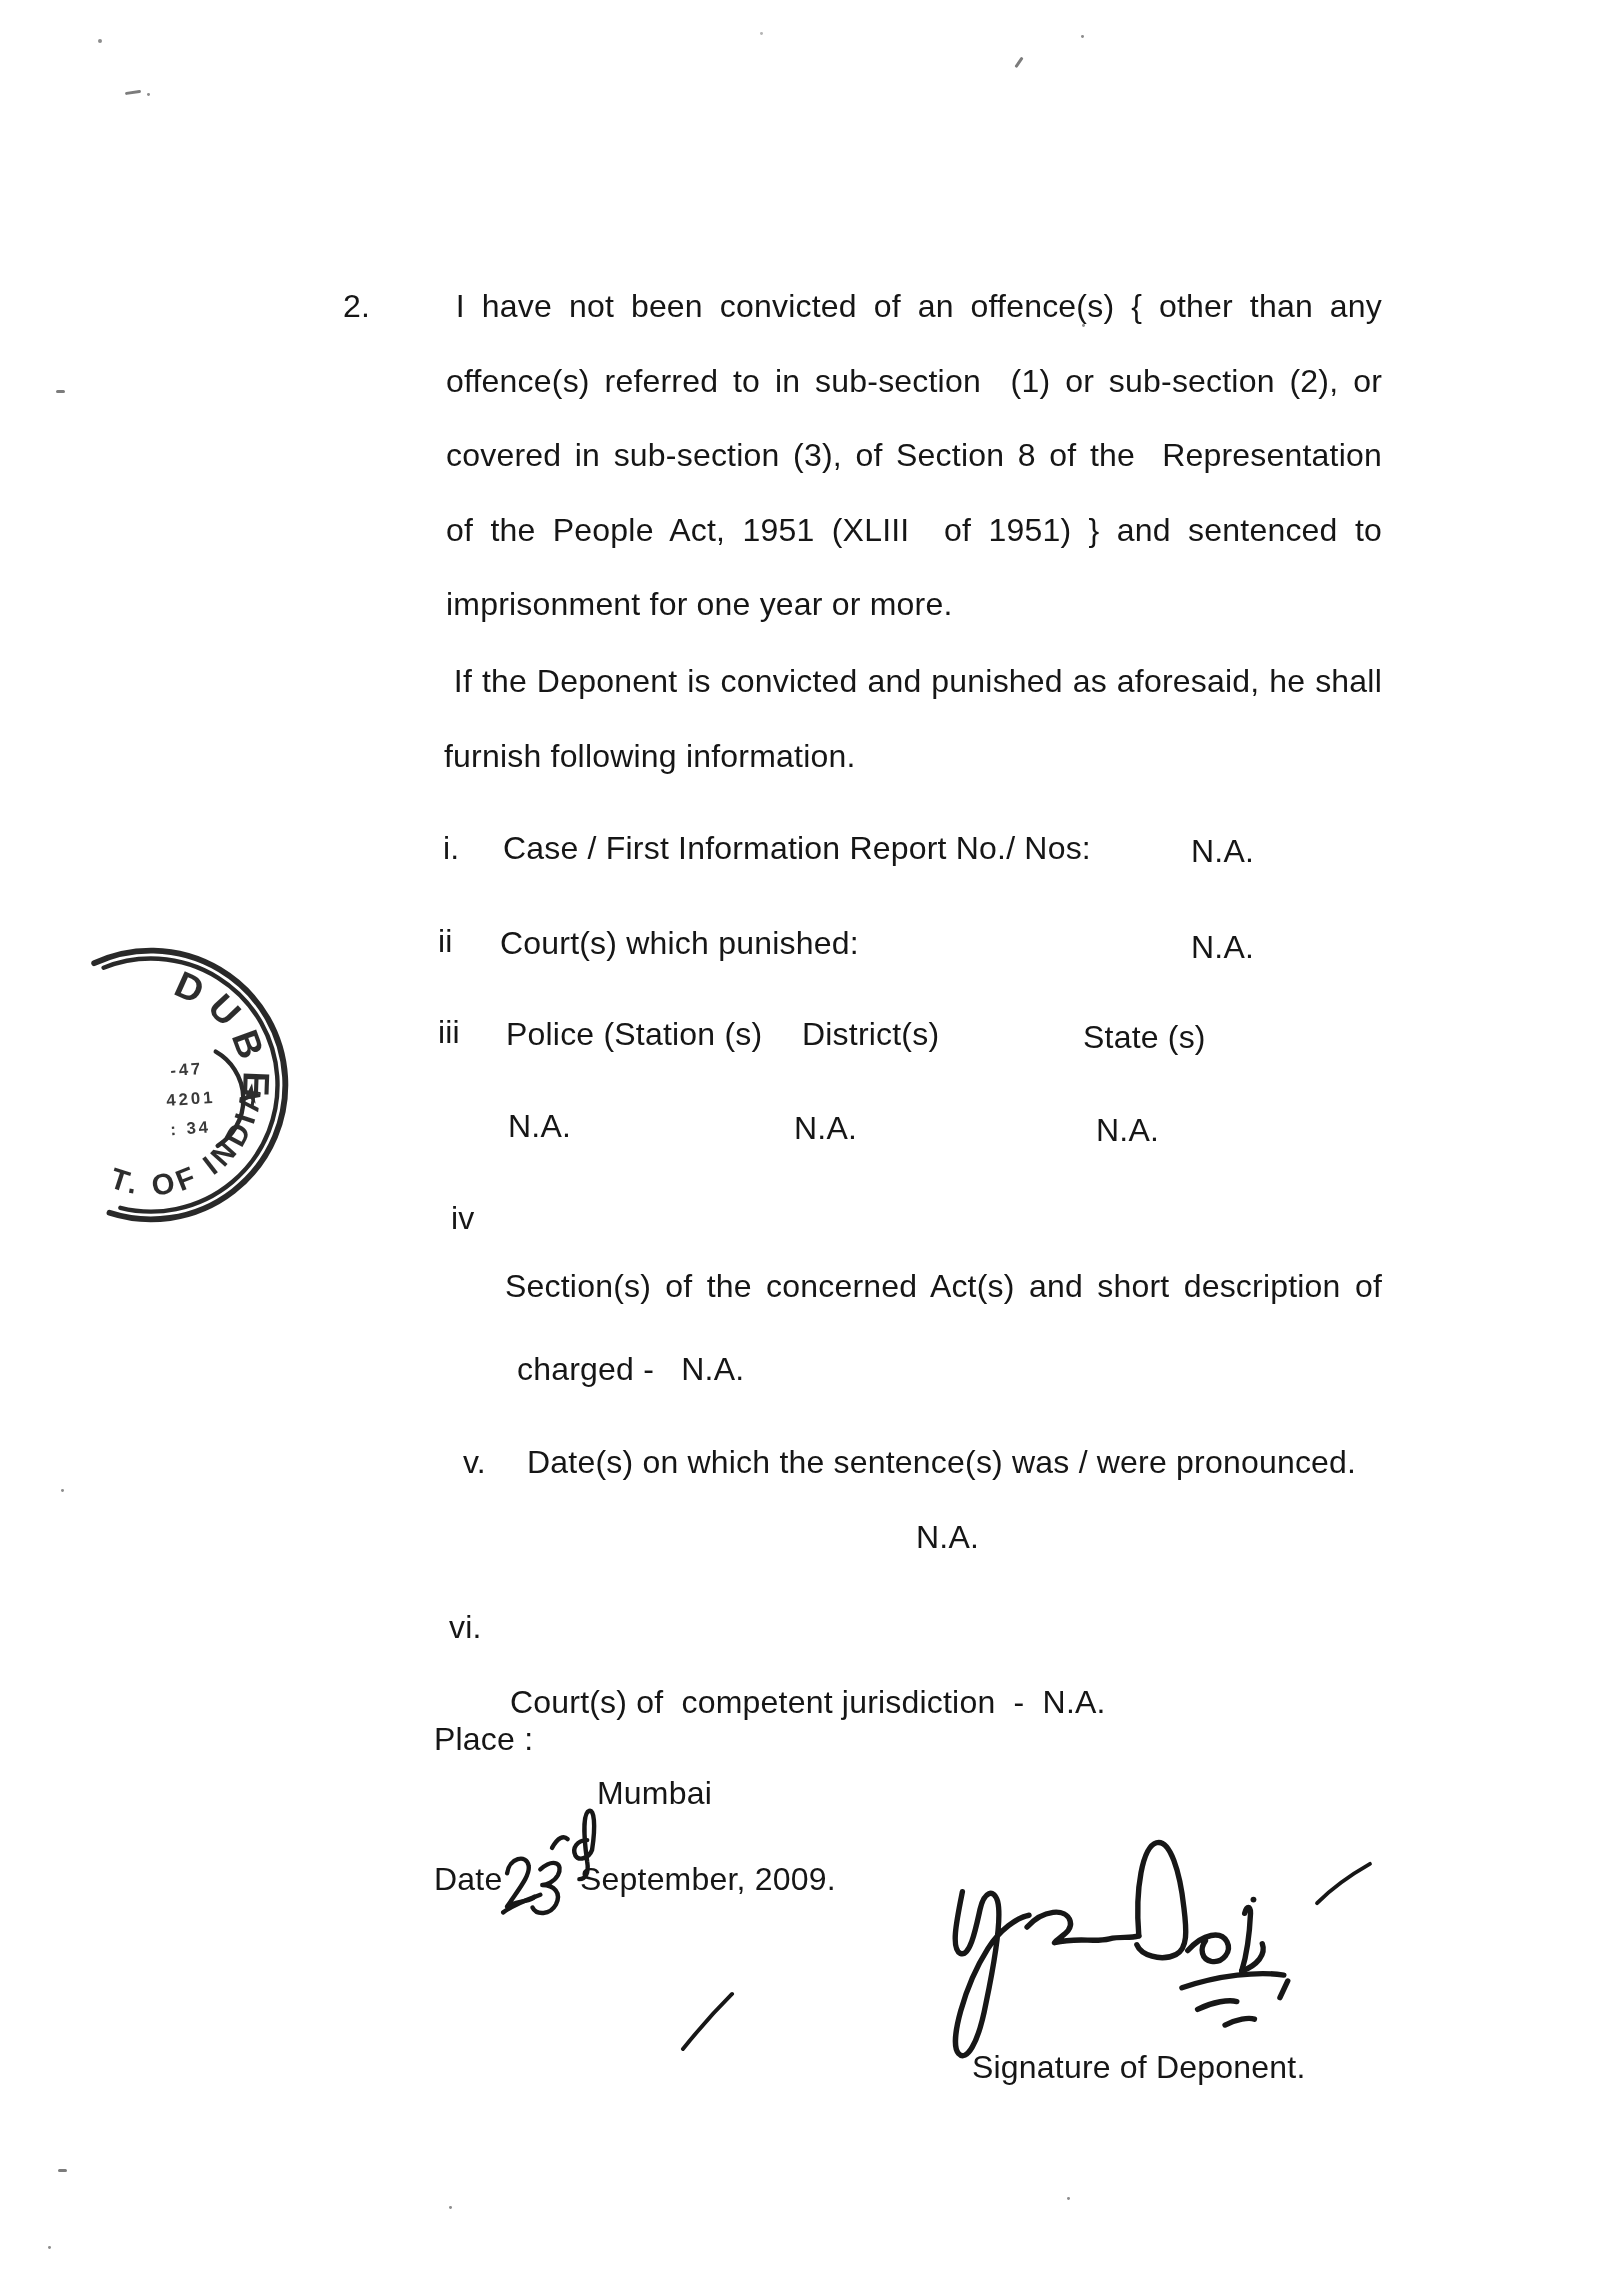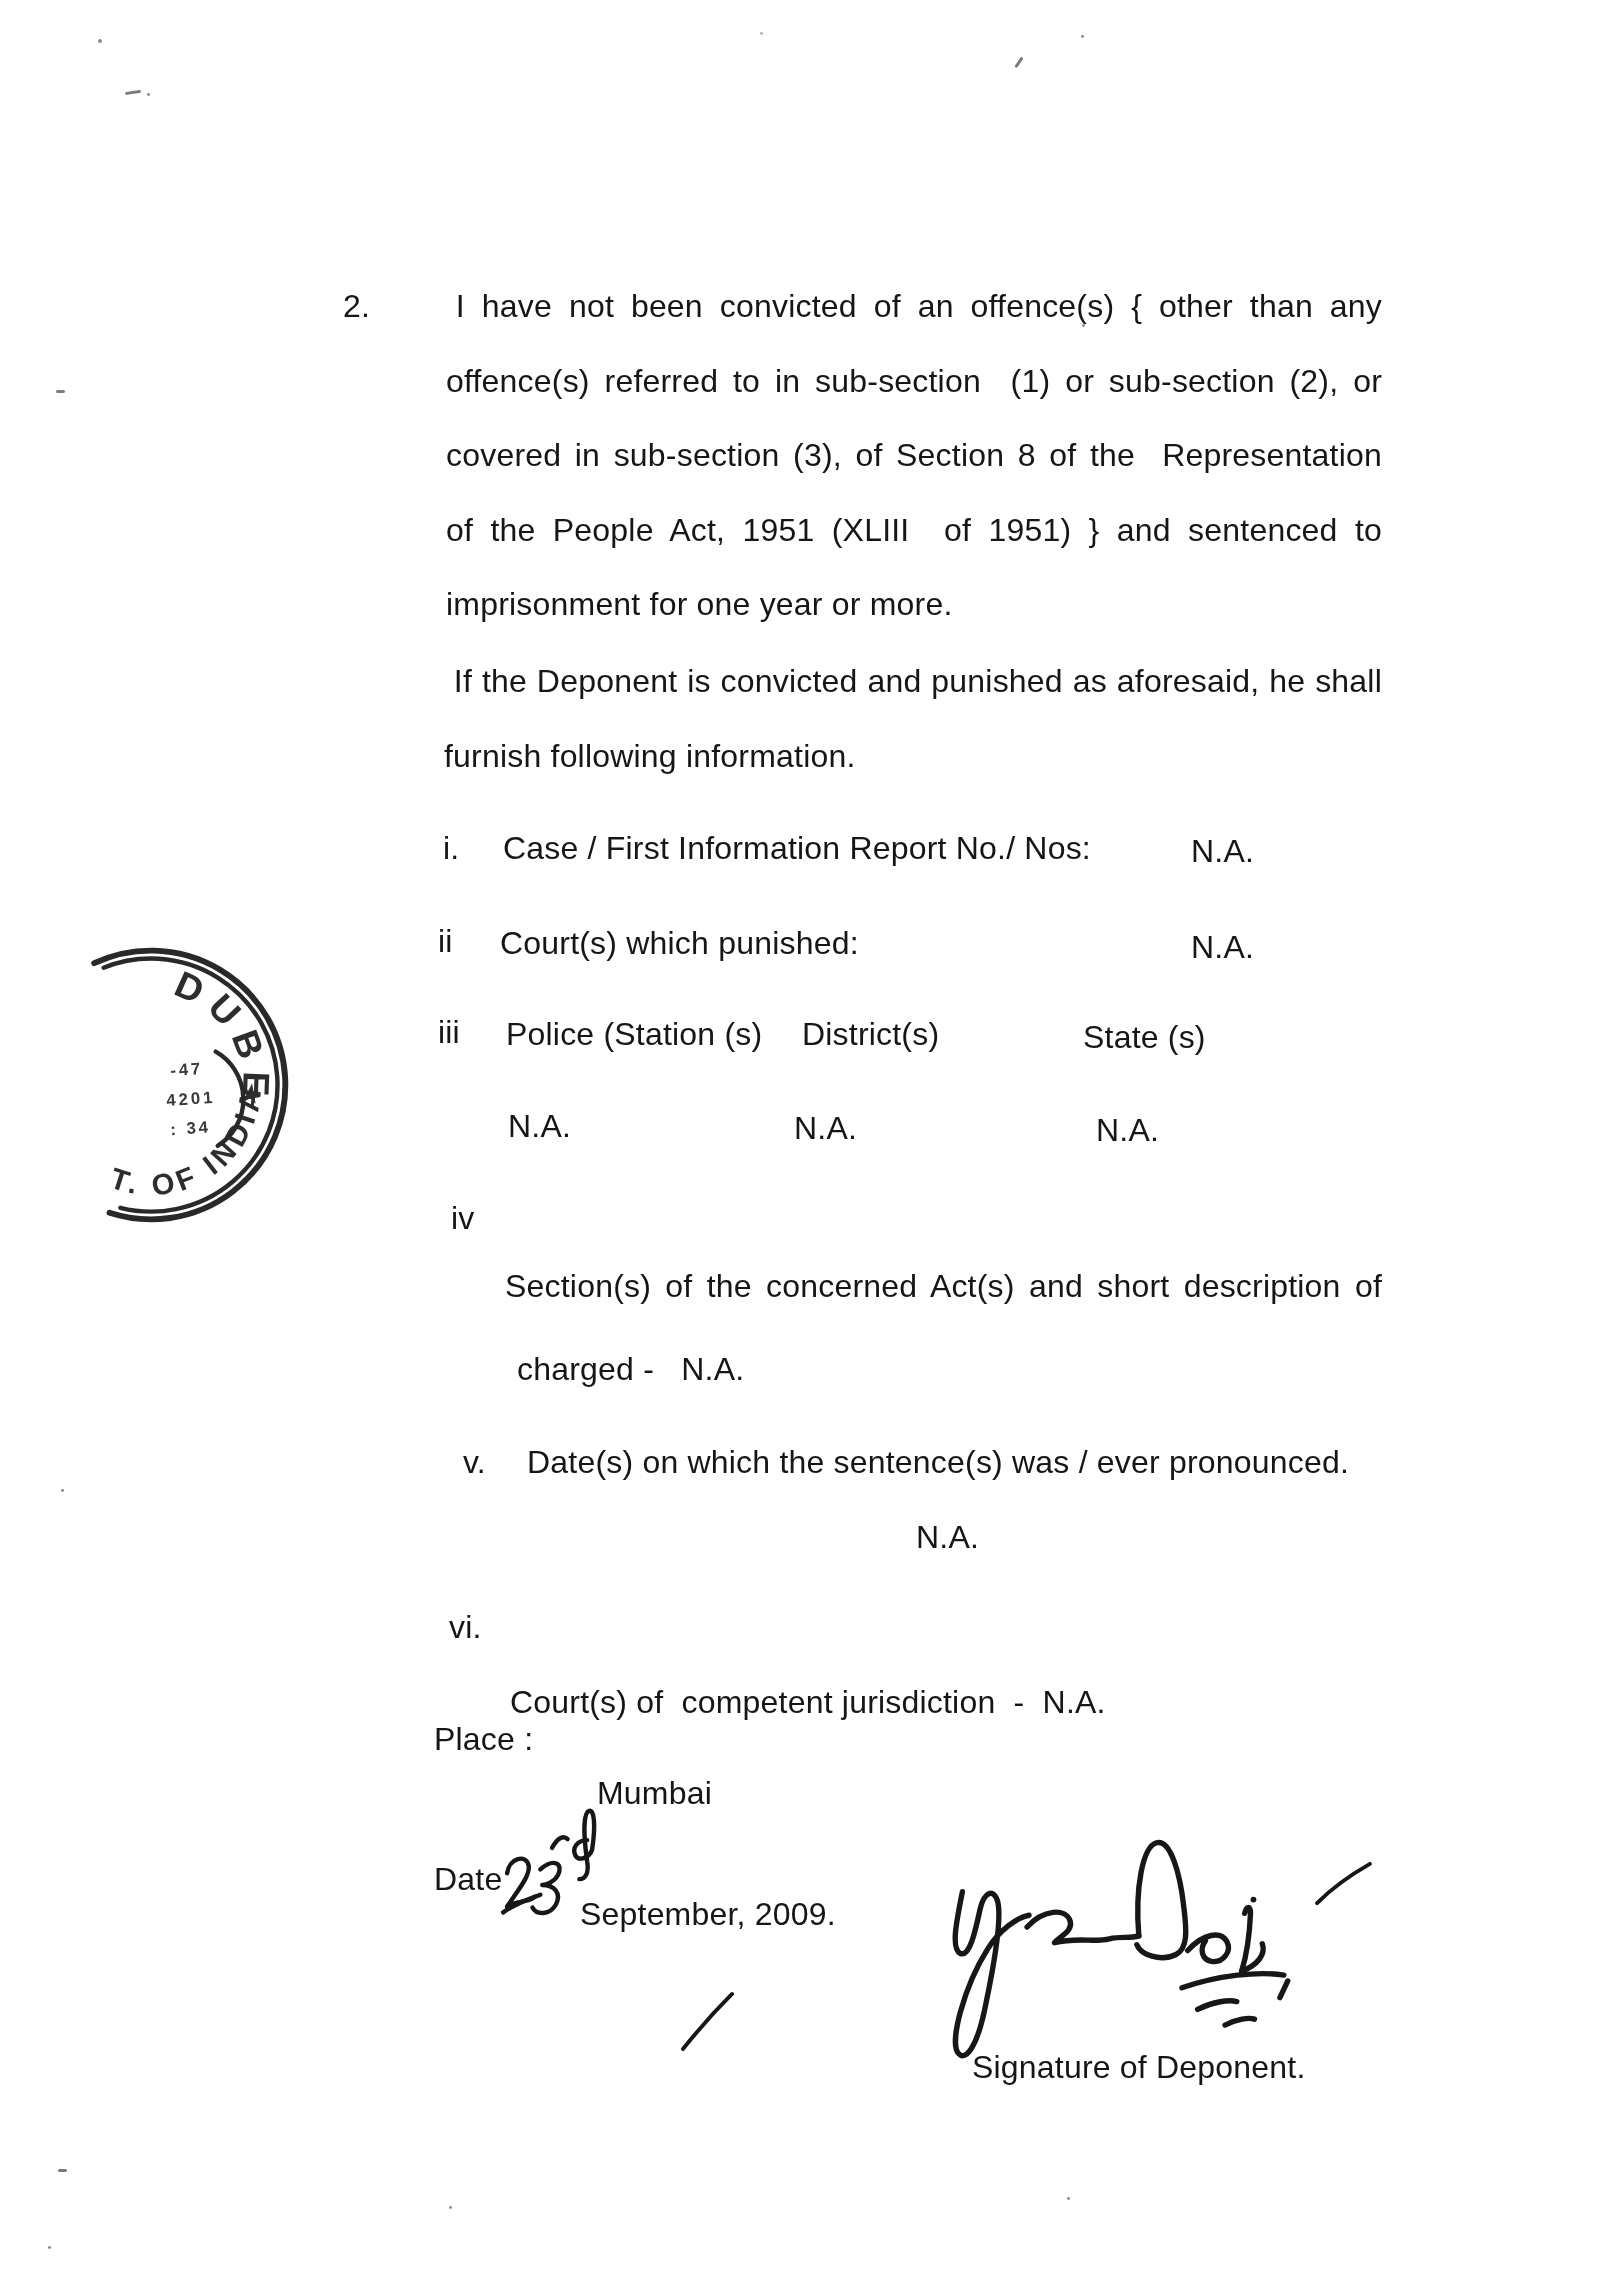--- a/index.html
+++ b/index.html
@@ -61,42 +61,42 @@
   <div class="t" style="left:1083px;top:1017px;">State (s)</div>
   <div class="t" style="left:508px;top:1106px;">N.A.</div>
   <div class="t" style="left:794px;top:1108px;">N.A.</div>
   <div class="t" style="left:1096px;top:1110px;">N.A.</div>
 
   <div class="t" style="left:451px;top:1198px;">iv</div>
   <div class="t j" style="left:505px;top:1266px;width:877px;">Section(s) of the concerned Act(s) and short description of</div>
   <div class="t" style="left:517px;top:1349px;">charged -&nbsp;&nbsp; N.A.</div>
 
   <div class="t" style="left:463px;top:1442px;">v.</div>
-  <div class="t" style="left:527px;top:1442px;">Date(s) on which the sentence(s) was / ever pronounced.</div>
+  <div class="t" style="left:527px;top:1442px;">Date(s) on which the sentence(s) was / were pronounced.</div>
   <div class="t" style="left:916px;top:1517px;">N.A.</div>
 
   <div class="t" style="left:449px;top:1607px;">vi.</div>
   <div class="t" style="left:510px;top:1682px;">Court(s) of&nbsp; competent jurisdiction&nbsp; -&nbsp; N.A.</div>
 
   <div class="t" style="left:434px;top:1719px;">Place :</div>
   <div class="t" style="left:549px;top:1773px;margin-left:48px;">Mumbai</div>
 
   <div class="t" style="left:434px;top:1859px;">Date</div>
 
   <svg style="left:495px;top:1803px;" width="116" height="125" viewBox="0 0 118 128" role="img" aria-label="23rd">
     <g class="ink" stroke-width="4.5">
       <path d="M12,72 C14,56 32,52 34,64 C36,74 24,88 12,106 C26,98 36,102 40,96"></path>
       <path d="M46,68 C60,56 70,62 64,74 C60,81 52,84 48,84 C60,84 68,92 62,104 C56,115 42,115 38,107"></path>
       <path d="M8,112 C22,102 36,98 46,94"></path>
       <path d="M58,46 C64,35 70,33 74,37"></path>
       <path d="M94,38 C84,38 78,46 82,54 C86,60 96,56 99,48 C103,22 101,6 96,8 C90,10 90,32 94,60 C96,72 92,78 86,78"></path>
     </g>
   </svg>
 
-  <div class="t" style="left:580px;top:1859px;margin-top:35px;">September, 2009.</div>
+  <div class="t" style="left:580px;top:1859px;">September, 2009.</div>
 
   <svg style="left:933px;top:1831px;" width="441" height="245" viewBox="0 0 450 250" role="img" aria-label="signature">
     <g class="ink" stroke-width="5.5">
       <path d="M30,62 C24,92 18,120 28,125 C38,129 44,98 48,80 C52,62 62,58 66,72 C70,88 64,128 54,176 C46,218 34,236 26,227 C16,216 32,158 56,120 C68,101 86,88 98,86"></path>
       <path d="M96,98 C112,80 136,78 140,92 C143,103 128,108 124,114 C148,108 164,114 180,110 C192,107 200,110 210,107"></path>
       <path d="M210,107 C206,58 214,16 228,12 C242,8 252,42 256,78 C259,102 260,120 248,126 C232,134 212,126 208,116"></path>
       <path d="M260,122 C276,104 294,102 300,113 C305,123 296,135 284,133 C274,131 272,120 278,112"></path>
       <path d="M318,84 C320,76 324,76 324,84 C323,106 319,130 315,143"></path>
       <path d="M315,143 C331,137 340,126 336,115"></path>
       <path d="M254,160 C292,147 332,143 358,147"></path>

